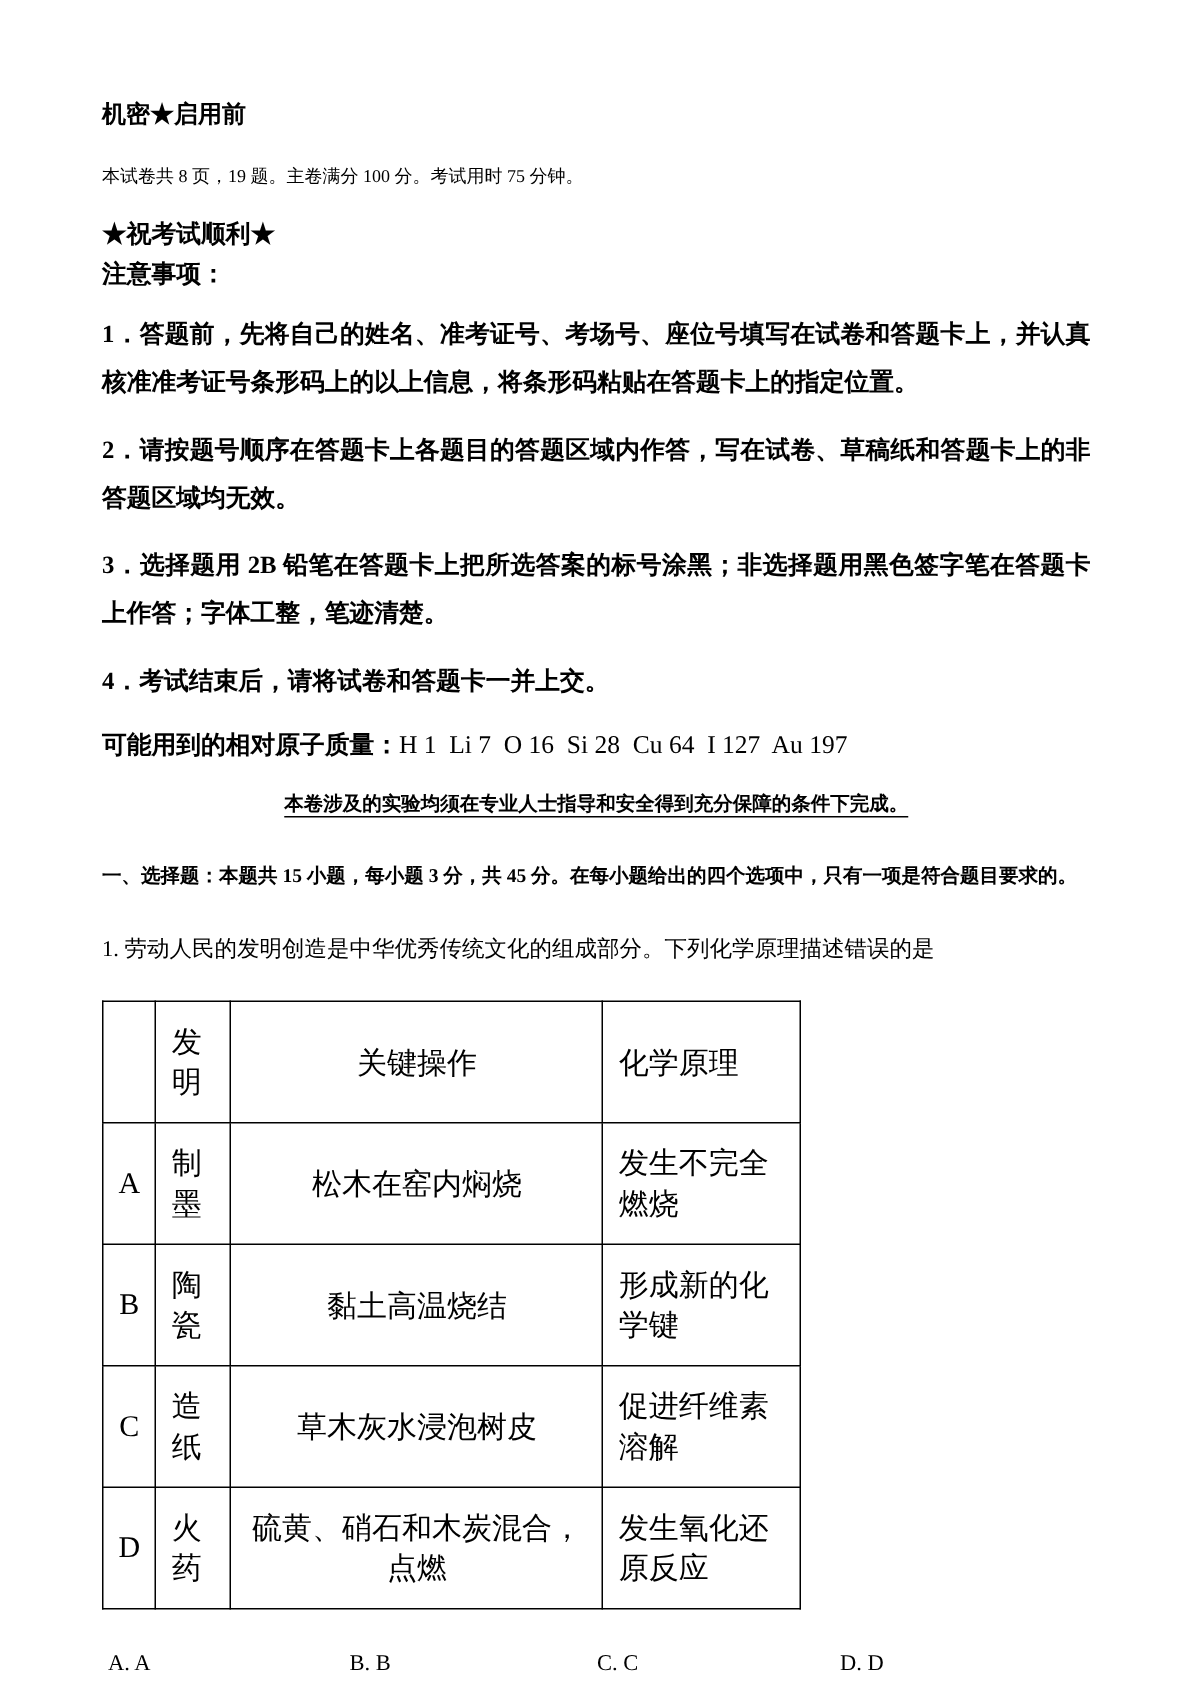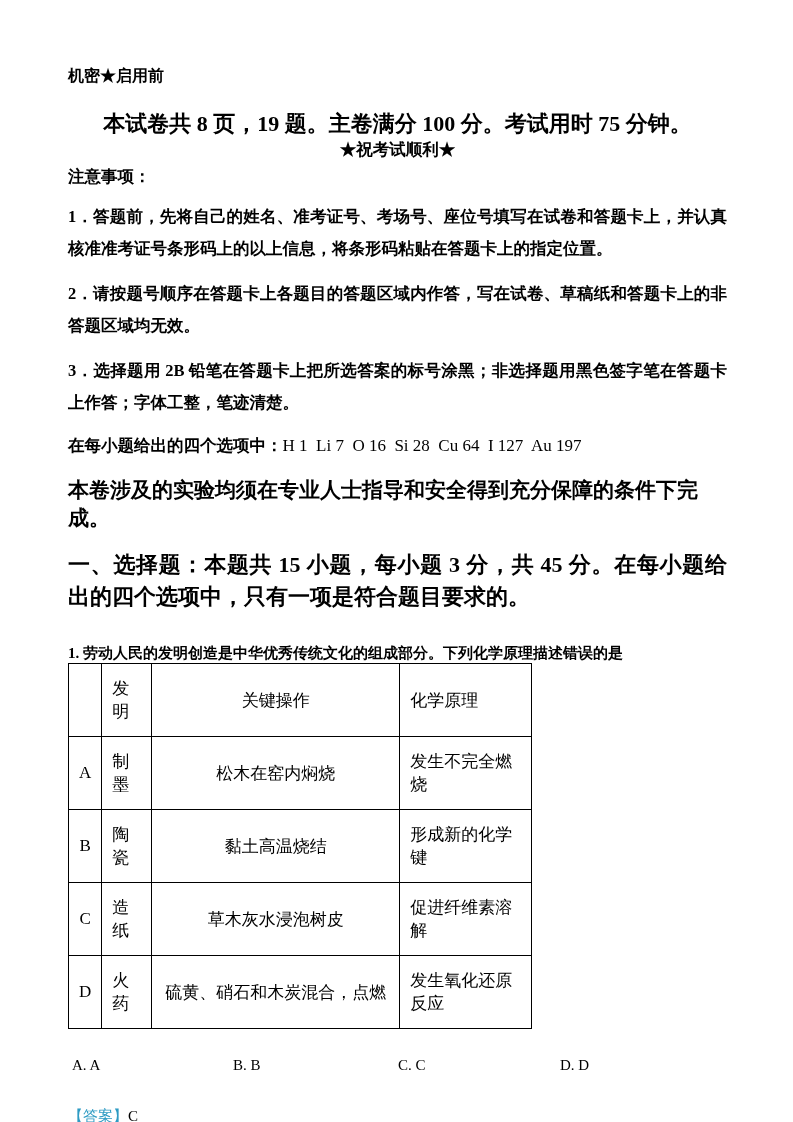--- a/index.html
+++ b/index.html
@@ -10,55 +10,57 @@
     color: #000;
     font-family: "Liberation Serif", "DejaVu Serif", serif;
   }
   .page { padding: 66px 66px 40px 68px; }
 
   .classification { font-weight: 700; font-size: 16px; }
 
   .title   { margin-top: 22px; text-align: center; font-size: 21px; font-weight: 700; }
   .subject { margin-top: 15px; text-align: center; font-size: 20px; font-weight: 700; }
 
-  .exam-info { margin-top: 22px; text-align: center; font-size: 22px; font-weight: 700; white-space: pre-wrap; }
-  .wish      { text-align: center; font-size: 16.5px; font-weight: 700; }
+  .exam-info { margin-top: 22px; font-size: 12px; font-weight: 400; white-space: pre-wrap; }
+  .wish      { margin-top: 19px; text-align: left; font-size: 16.5px; font-weight: 700; }
 
   .notice-title { margin-top: 5px; font-size: 16.5px; font-weight: 700; }
   .notice {
     margin-top: 13px;
     font-size: 16.5px;
     font-weight: 700;
     line-height: 32px;
     text-align: justify;
     white-space: pre-wrap;
   }
 
   .atomic { margin-top: 16px; font-size: 16.5px; }
   .atomic .label  { font-weight: 700; }
   .atomic .values { font-size: 17px; white-space: pre-wrap; }
 
   .safety {
     margin-top: 19px;
-    font-size: 21px;
+    font-size: 13px;
     font-weight: 700;
+    text-decoration: underline;
     text-underline-offset: 4px;
+    text-align: center;
   }
 
   .section-title {
     margin-top: 17px;
-    font-size: 22px;
+    font-size: 13px;
     font-weight: 700;
-    line-height: 32px;
+    line-height: 44px;
     text-align: justify;
   }
 
-  .stem { margin-top: 31px; font-size: 15px; white-space: pre-wrap; font-weight: bold; }
+  .stem { margin-top: 17px; font-size: 15px; white-space: pre-wrap; }
 
-  table.q-table { margin-top: 0; border-collapse: collapse; font-size: 17px; }
+  table.q-table { margin-top: 25px; border-collapse: collapse; font-size: 20px; }
   .q-table td { border: 1px solid #000; padding: 13px 10px; vertical-align: middle; }
   .q-table td:nth-child(1) { width: 32px;  text-align: center; }
   .q-table td:nth-child(2) { width: 50px; }
   .q-table td:nth-child(3) { width: 248px; text-align: center; }
   .q-table td:nth-child(4) { width: 132px; }
 
   .options { margin-top: 28px; position: relative; height: 20px; font-size: 15px; }
   .options span { position: absolute; top: 0; white-space: pre; }
   .opt-0 { left: 4px; }
   .opt-1 { left: 165px; }
@@ -76,22 +78,23 @@
   <div class="classification">机密★启用前</div>
 
 
   <p class="exam-info">本试卷共 8 页，19 题。主卷满分 100 分。考试用时 75 分钟。</p>
   <p class="wish">★祝考试顺利★</p>
 
   <p class="notice-title">注意事项：</p>
   <p class="notice">1．答题前，先将自己的姓名、准考证号、考场号、座位号填写在试卷和答题卡上，并认真核准准考证号条形码上的以上信息，将条形码粘贴在答题卡上的指定位置。</p>
   <p class="notice">2．请按题号顺序在答题卡上各题目的答题区域内作答，写在试卷、草稿纸和答题卡上的非答题区域均无效。</p>
   <p class="notice">3．选择题用 2B 铅笔在答题卡上把所选答案的标号涂黑；非选择题用黑色签字笔在答题卡上作答；字体工整，笔迹清楚。</p>
+  <p class="notice">4．考试结束后，请将试卷和答题卡一并上交。</p>
 
-  <p class="atomic"><span class="label">在每小题给出的四个选项中：</span><span class="values">H 1  Li 7  O 16  Si 28  Cu 64  I 127  Au 197</span></p>
+  <p class="atomic"><span class="label">可能用到的相对原子质量：</span><span class="values">H 1  Li 7  O 16  Si 28  Cu 64  I 127  Au 197</span></p>
 
   <p class="safety">本卷涉及的实验均须在专业人士指导和安全得到充分保障的条件下完成。</p>
 
   <p class="section-title">一、选择题：本题共 15 小题，每小题 3 分，共 45 分。在每小题给出的四个选项中，只有一项是符合题目要求的。</p>
 
   <p class="stem">1. 劳动人民的发明创造是中华优秀传统文化的组成部分。下列化学原理描述错误的是</p>
 
   <table class="q-table">
     <tbody>
       <tr>

